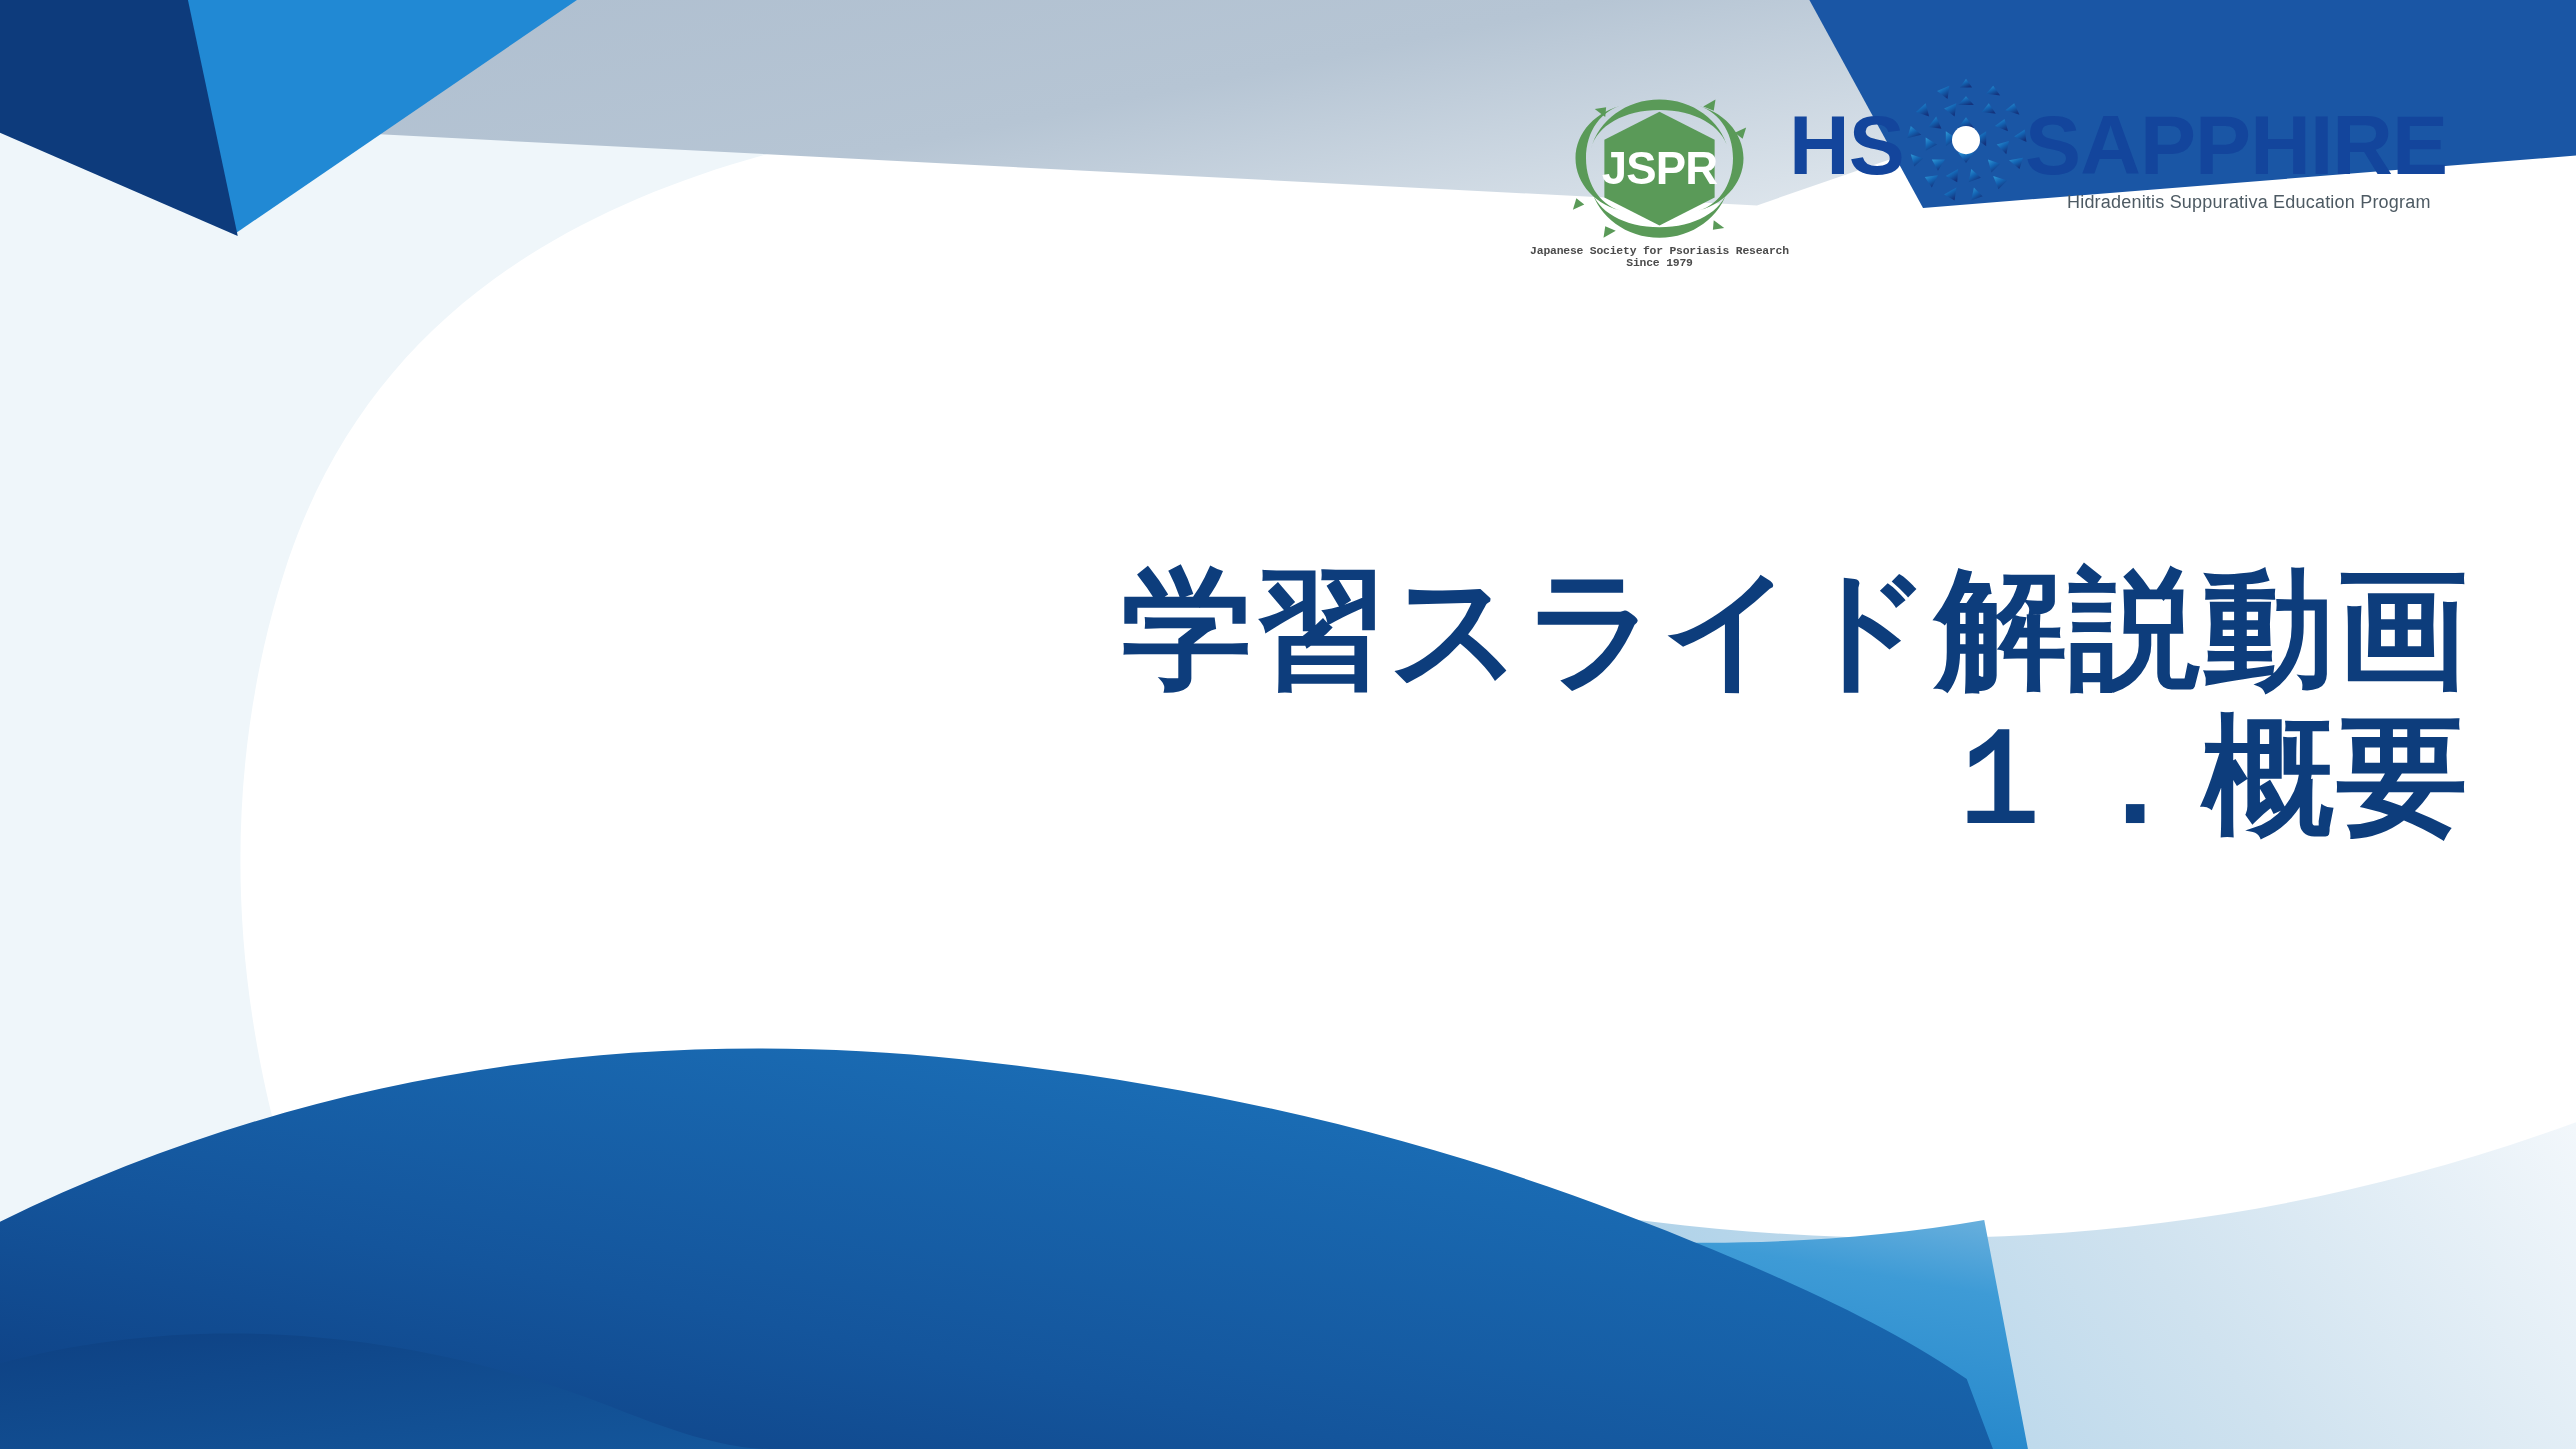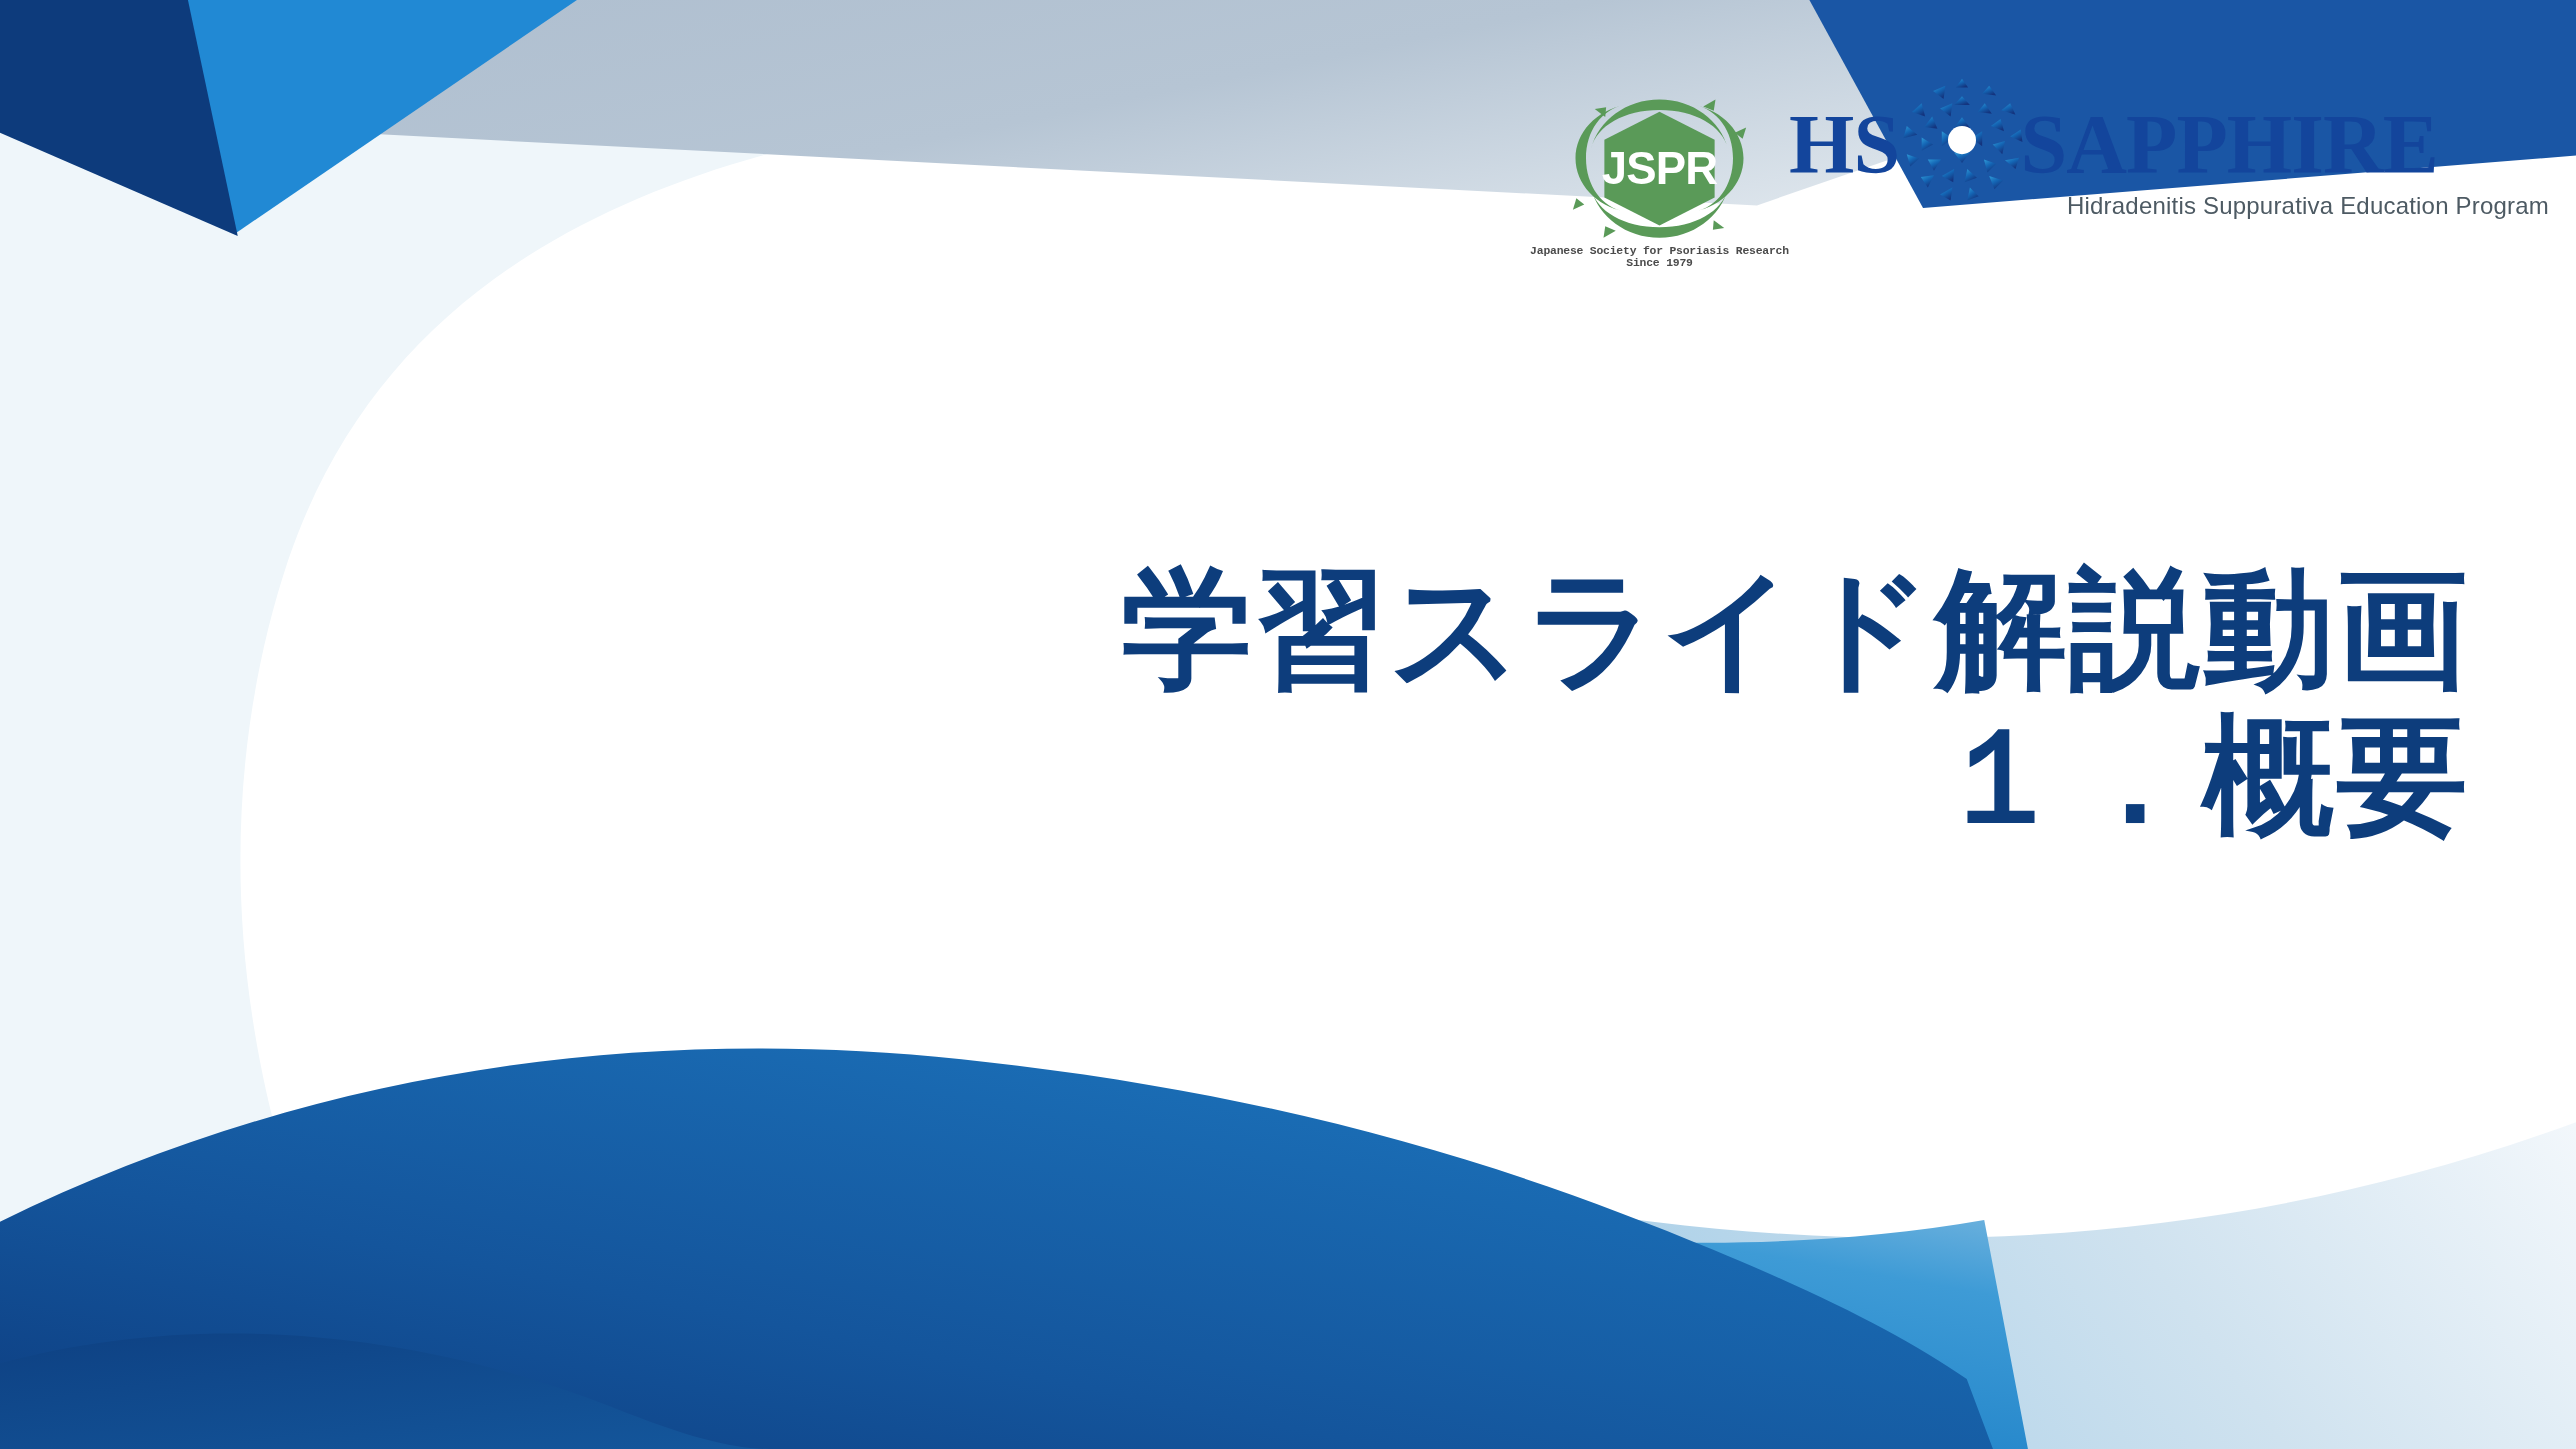--- a/index.html
+++ b/index.html
@@ -72,40 +72,40 @@
     position: relative;
     width: 699px;
     padding-top: 5.2px;
   }
   .sapphire-wordmark {
     display: flex;
     align-items: center;
     height: 91px;
   }
   .sapphire-text {
-    font-family: Liberation Serif, serif;
+    font-family: Liberation Sans, sans-serif;
     font-size: 84px;
     font-weight: bold;
     letter-spacing: -0.9px;
     color: #13459c;
     line-height: 1;
   }
   .sapphire-text.hs { margin-right: 3.5px; }
   .sapphire-burst {
     width: 128px;
     height: 128px;
     margin: 0 -5.2px 0 -5.2px;
     flex: 0 0 auto;
     position: relative;
     top: -3.5px;
   }
   .sapphire-tagline {
     margin-top: 1.7px;
     margin-left: 278px;
-    font-size: 24px;
+    font-size: 18px;
     color: #4d5a63;
     letter-spacing: 0.2px;
     white-space: nowrap;
   }
 
   
   #title-block {
     position: absolute;
     left: 0;
     top: 556px;

